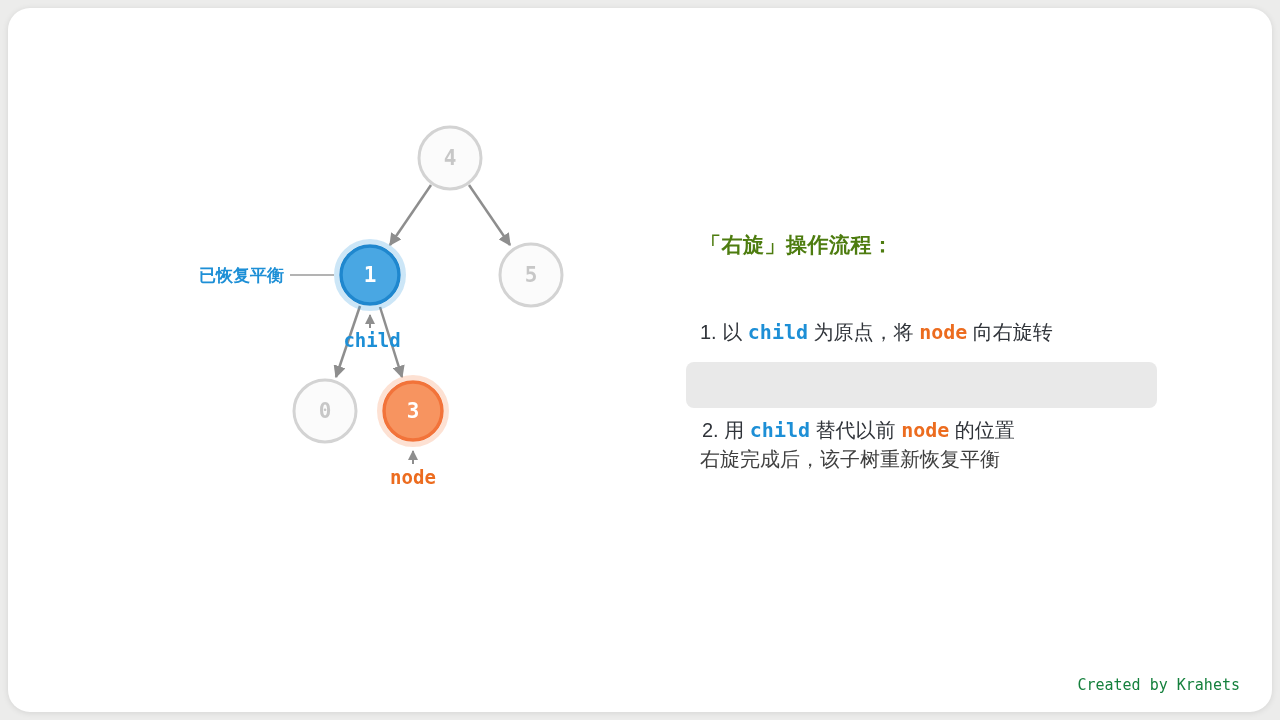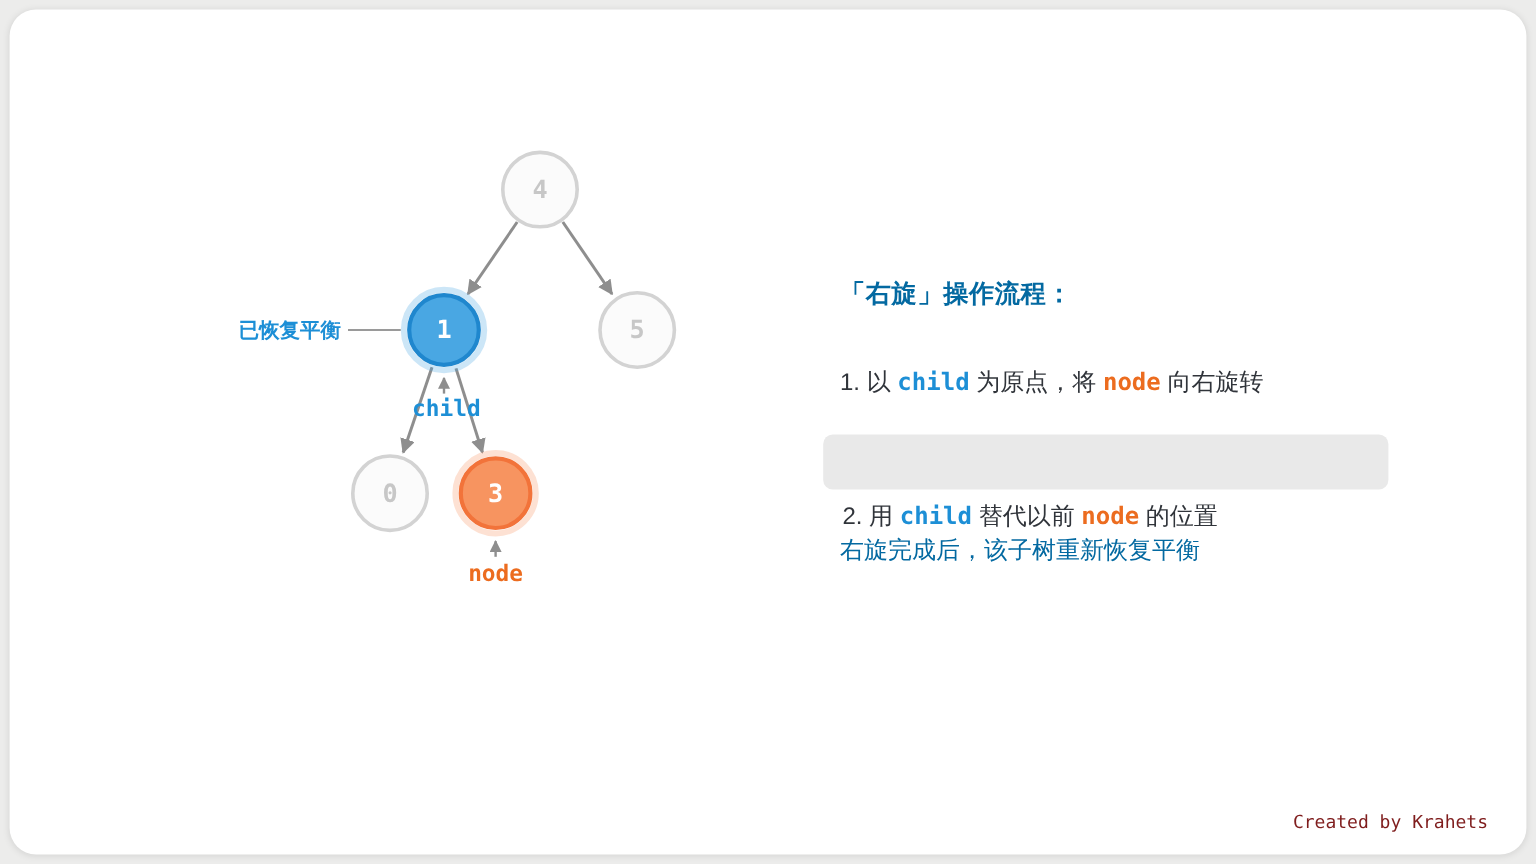--- a/index.html
+++ b/index.html
@@ -38,46 +38,46 @@
   }
   .label-child, .label-node {
     font-family:"DejaVu Sans Mono", monospace;
     font-weight:bold; font-size:19px; text-anchor:middle;
   }
   .label-child { fill:#1d8fd6; }
   .label-node  { fill:#ec6c1f; }
 
   .heading {
     position:absolute; left:700px; top:231px; margin:0;
-    font-size:21px; font-weight:bold; color:#0369a1; letter-spacing:0.5px;
+    font-size:21px; font-weight:bold; color:#4d7c0f; letter-spacing:0.5px;
   }
   .step {
     position:absolute; margin:0; font-size:20px; color:#30343a;
     white-space:pre; line-height:24px;
   }
-  .step-1 { left:700px; top:306px; }
+  .step-1 { left:700px; top:320px; }
   .step-2 { left:702px; top:374px;margin-top:44px; }
   .code {
     font-family:"DejaVu Sans Mono", monospace;
     font-weight:bold; font-size:20px;
   }
   .code.blue   { color:#1d8fd6; }
   .code.orange { color:#ec6c1f; }
   .highlight-box {
     position:absolute; left:686px; top:362px; width:471px; height:46px;
     background:#e9e9e9; border-radius:8px;
   }
   .note {
     position:absolute; left:700px; top:447px; margin:0;
-    font-size:20px; color:#0369a1; line-height:24px;
+    font-size:20px; color:#404040; line-height:24px;
   }
   .footer {
     position:absolute; right:40px; bottom:26px;
     font-family:"DejaVu Sans Mono", monospace;
-    font-size:15px; color:#7f1d1d;
+    font-size:15px; color:#15803d;
   }
 </style>
 </head>
 <body>
 
 <div class="page">
   <div class="card"></div>
 
   <svg class="tree-svg" width="660" height="560" viewBox="0 0 660 560">
     <defs>

